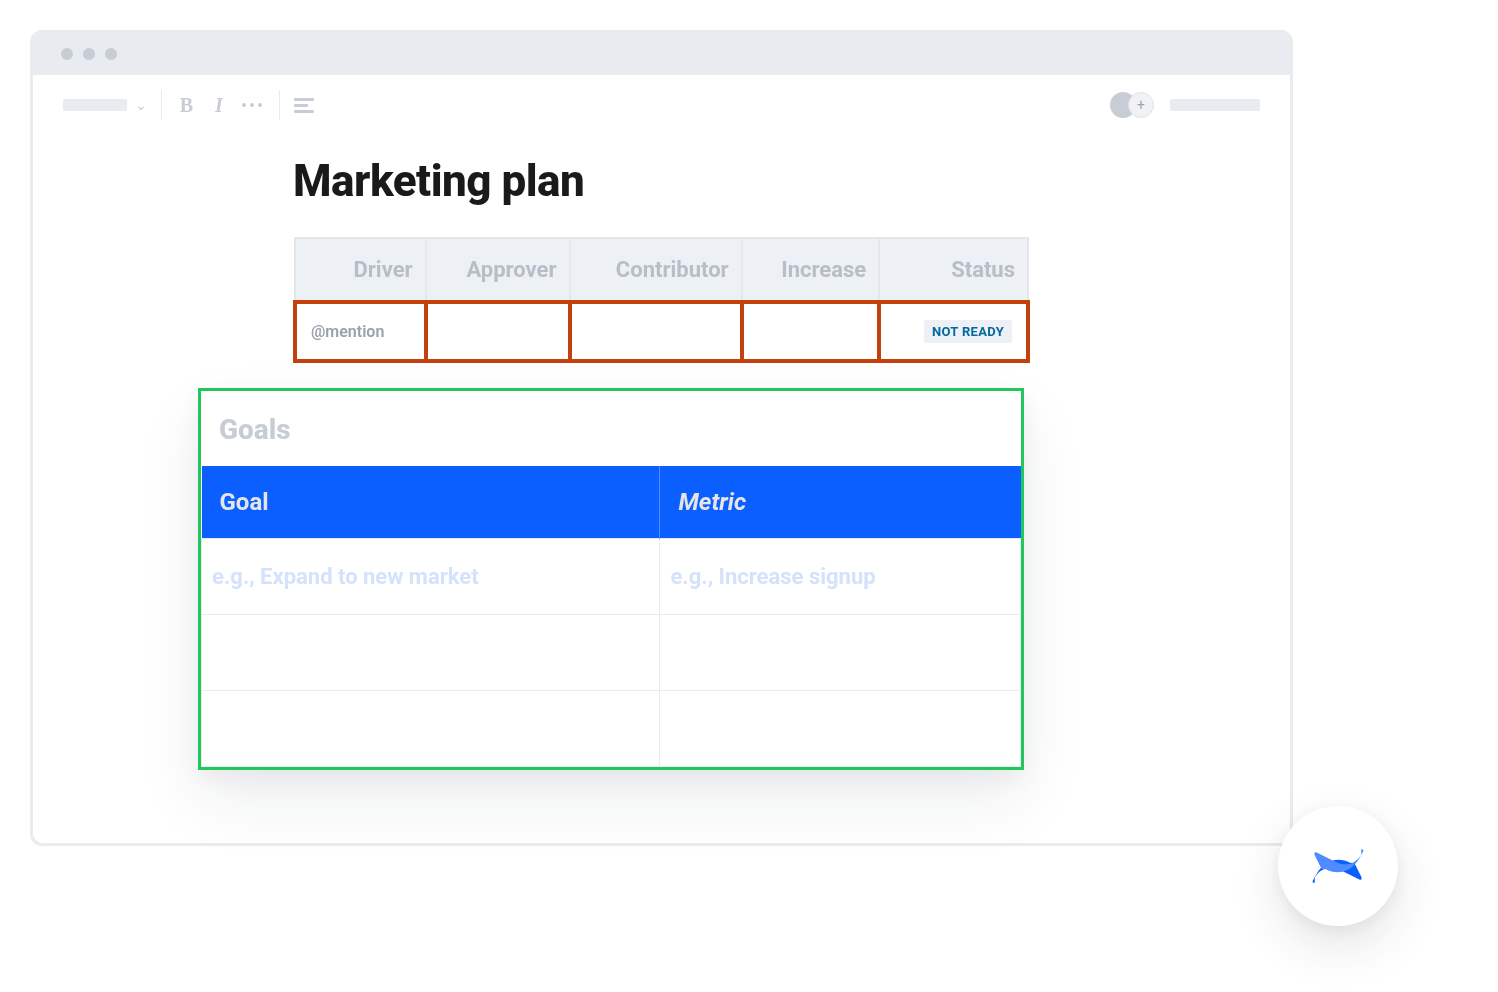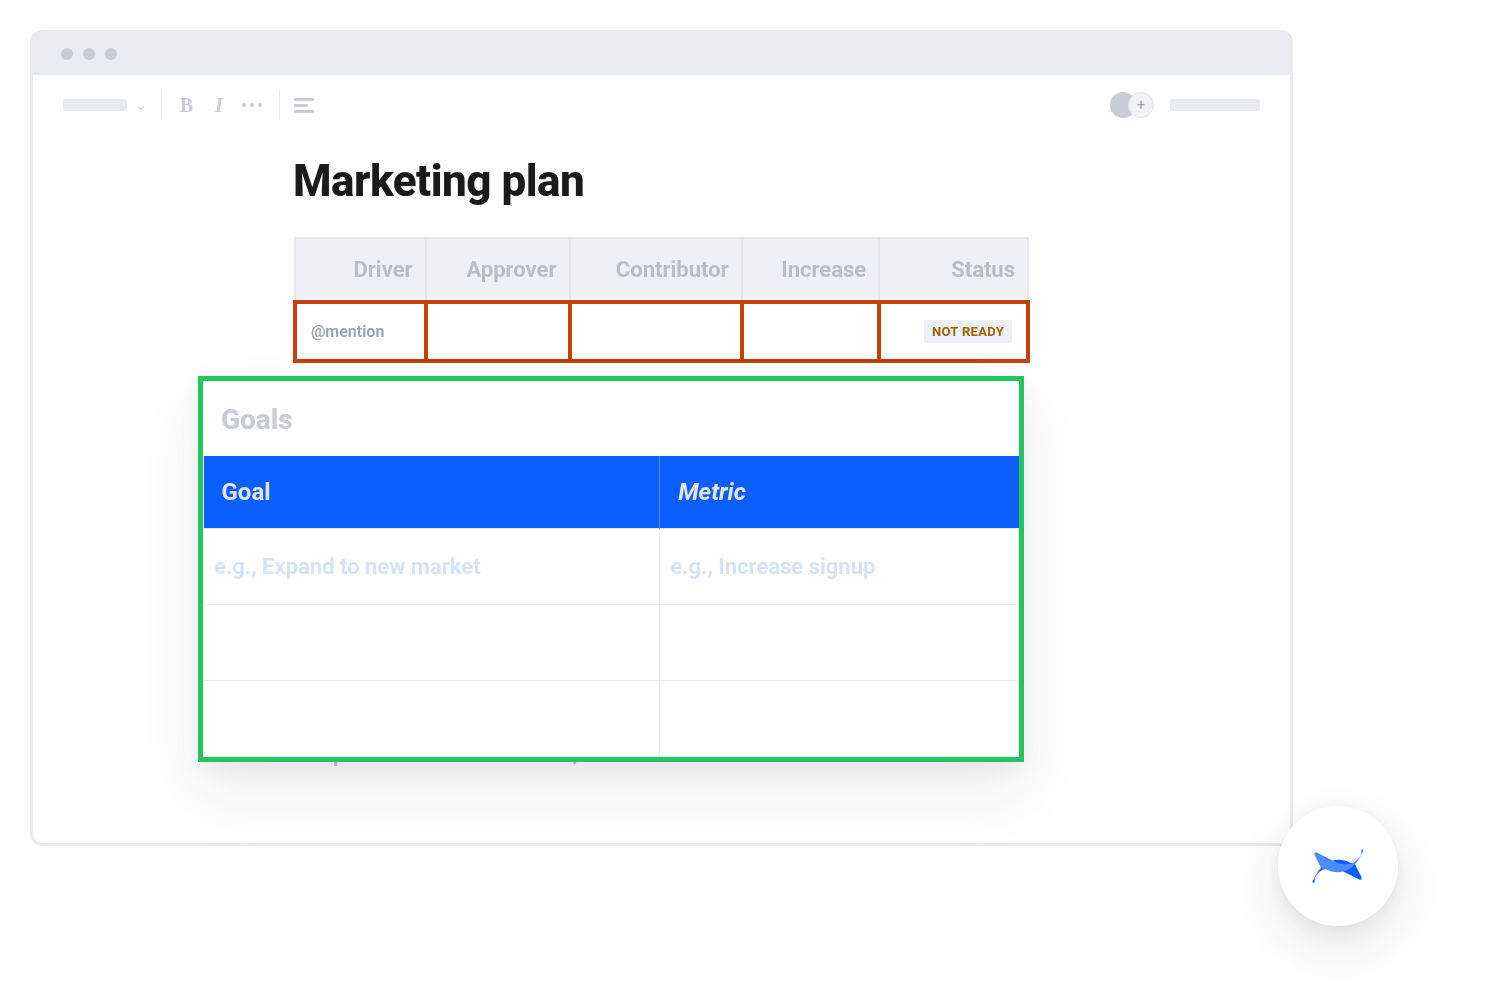--- a/index.html
+++ b/index.html
@@ -157,42 +157,42 @@
       border: 4px solid #c2410c;
       padding: 16px 14px;
       font-size: 16px;
       color: #9aa1ac;
       font-weight: 600;
       vertical-align: middle;
     }
     .status-badge {
       display: inline-block;
       background: #edf0f4;
-      color: #a16207;
+      color: #0369a1;
       font-size: 13px;
       font-weight: 700;
       padding: 4px 8px;
       border-radius: 3px;
       letter-spacing: 0.3px;
     }
     .body-text {
       margin-top: 340px;
       font-size: 22px;
       font-weight: 700;
       color: #b8bec7;
       line-height: 1.55;
       padding-left: 40px;
     }
     .goals-panel {
       position: absolute;
-      top: 376px;
+      top: 388px;
       left: 198px;
       width: 826px;
       background: #fff;
-      border: 5px solid #22c55e;
+      border: 3px solid #22c55e;
       box-shadow: 0 30px 60px rgba(30,40,60,0.08), 0 8px 20px rgba(30,40,60,0.05);
       padding: 22px 0 0 0;
     }
     .goals-title {
       font-size: 28px;
       font-weight: 800;
       color: #c8cdd5;
       padding: 0 18px 20px 18px;
     }
     .goals-table {

